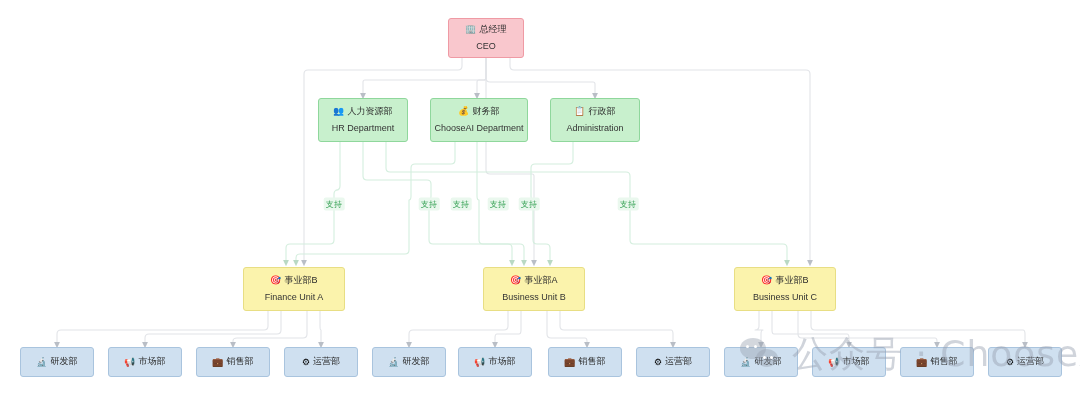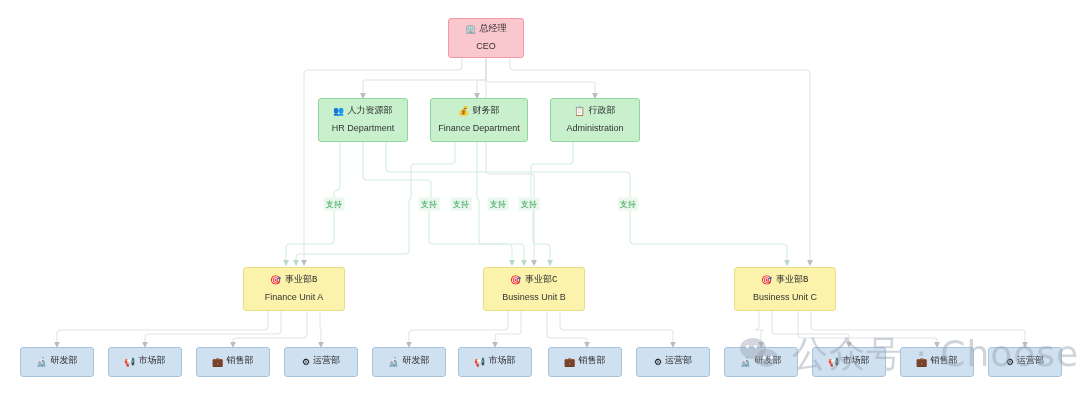--- a/index.html
+++ b/index.html
@@ -22,21 +22,21 @@
     align-items:center;
     justify-content:center;
     text-align:center;
     line-height:1.25;
   }
   .node .cn{
     display:flex;align-items:center;justify-content:center;gap:3px;
     white-space:nowrap;
   }
   .node .ic{font-size:9px;line-height:1;display:inline-block;}
-  .node .cn-t{font-size:9px;color:#2b2b2b;font-family:Liberation Mono, monospace;}
+  .node .cn-t{font-size:9px;color:#2b2b2b;}
   .node .en{font-size:9px;color:#333;white-space:nowrap;margin-top:5px;}
 
   
   .lv-ceo{background:#f9c7cd;border:1px solid #ef9aa4;}
   .lv-func{background:#c8f0cd;border:1px solid #8fd79c;}
   .lv-bu{background:#fbf3ac;border:1px solid #e8de84;}
   .lv-dept{background:#cfe0f0;border:1px solid #a9c4de;}
 
   .edge-label{
     position:absolute;
@@ -139,21 +139,21 @@
       <span class="cn-t">人力资源部</span>
     </span>
     <span class="en">HR Department</span>
   </div>
 
   <div class="node lv-func" style="left:430px;top:98px;width:98px;height:44px;">
     <span class="cn">
       <span class="ic">💰</span>
       <span class="cn-t">财务部</span>
     </span>
-    <span class="en">Finance Department</span>
+    <span class="en">ChooseAI Department</span>
   </div>
 
   <div class="node lv-func" style="left:550px;top:98px;width:90px;height:44px;">
     <span class="cn">
       <span class="ic">📋</span>
       <span class="cn-t">行政部</span>
     </span>
     <span class="en">Administration</span>
   </div>
 
@@ -161,21 +161,21 @@
     <span class="cn">
       <span class="ic">🎯</span>
       <span class="cn-t">事业部B</span>
     </span>
     <span class="en">Finance Unit A</span>
   </div>
 
   <div class="node lv-bu" style="left:483px;top:267px;width:102px;height:44px;">
     <span class="cn">
       <span class="ic">🎯</span>
-      <span class="cn-t">事业部C</span>
+      <span class="cn-t">事业部A</span>
     </span>
     <span class="en">Business Unit B</span>
   </div>
 
   <div class="node lv-bu" style="left:734px;top:267px;width:102px;height:44px;">
     <span class="cn">
       <span class="ic">🎯</span>
       <span class="cn-t">事业部B</span>
     </span>
     <span class="en">Business Unit C</span>

